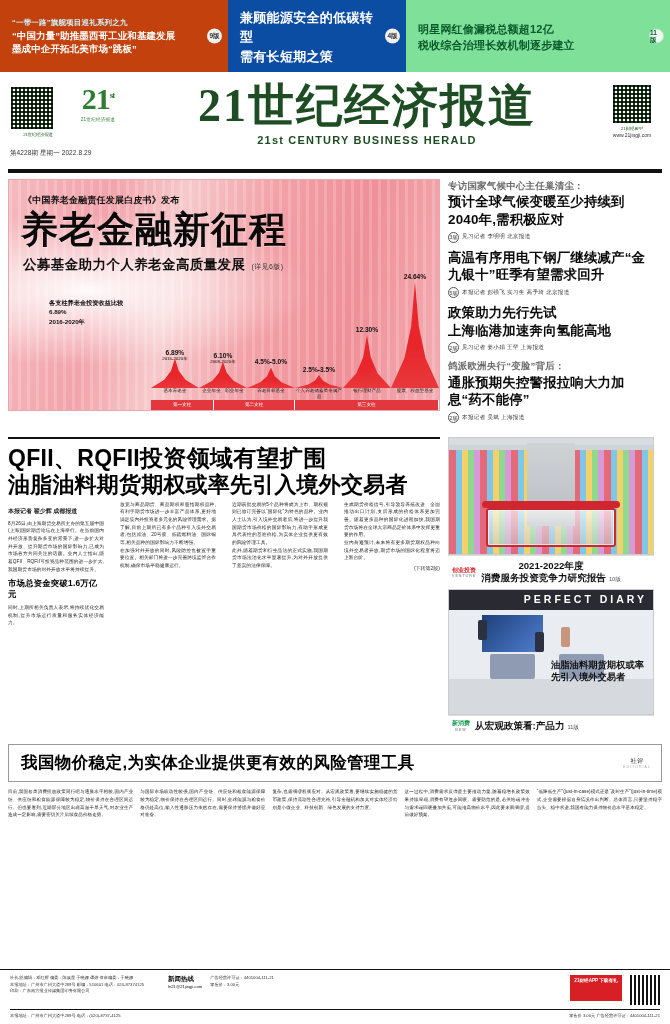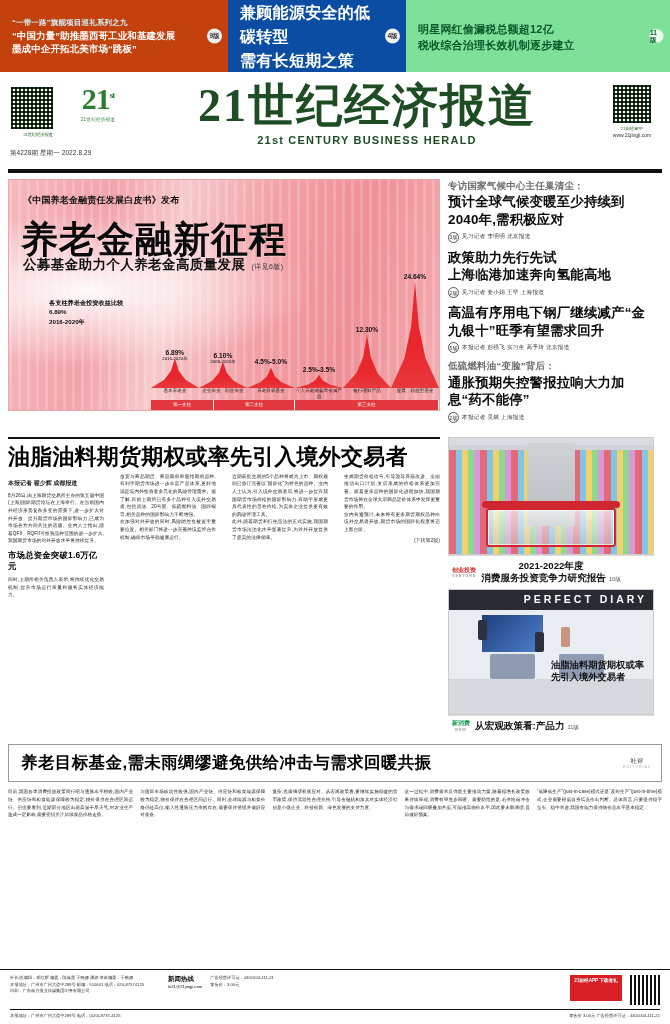--- a/index.html
+++ b/index.html
@@ -14,21 +14,21 @@
   .page { width:670px; height:1024px; position:relative; background:#fff; }
 
   
   .topstrip { display:flex; width:670px; height:72px; }
   .ts-cell { position:relative; padding:10px 26px 8px 12px; display:flex; flex-direction:column; justify-content:center; }
   .ts-a { width:228px; background:#c2410c; }
   .ts-b { width:178px; background:#0b4da2; }
   .ts-c { width:264px; background:#7fe09a; }
   .ts-kicker { font-size:7.5px; color:#cfeff9; line-height:1.35; letter-spacing:.2px; font-weight:bold;}
   .ts-a .ts-line { font-size:9.5px; font-weight:bold; color:#fff; line-height:1.42; letter-spacing:.1px; }
-  .ts-b .ts-line { font-size:16px; font-weight:bold; color:#fff; line-height:1.5; letter-spacing:.3px; }
+  .ts-b .ts-line { font-size:13px; font-weight:bold; color:#fff; line-height:1.5; letter-spacing:.3px; }
   .ts-c .ts-line { font-size:11px; font-weight:bold; color:#0a5a2a; line-height:1.5; letter-spacing:.2px; }
   .pagebadge {
     position:absolute; right:6px; top:50%; transform:translateY(-50%);
     width:15px; height:15px; border-radius:50%;
     display:flex; align-items:center; justify-content:center;
     font-size:6.5px; font-weight:bold; background:#f1f1f1; color:#333;
   }
   .ts-c .pagebadge { background:#eafaef; color:#0a5a2a; border:1px solid #b6e8c6; }
 
   
@@ -64,21 +64,21 @@
   .zoneA { display:flex; padding:6px 8px 0 8px; gap:8px; }
   .feature { width:432px; height:232px; position:relative; overflow:hidden;
     background:
       radial-gradient(ellipse at 18% 48%, rgba(255,255,255,.95) 0%, rgba(255,255,255,0) 45%),
       linear-gradient(100deg,#f5b9bd 0%,#f2a3ab 22%,#f6c9cb 38%,#f2a0a6 58%,#ef8f97 78%,#f3aeb2 100%);
     border:1px solid #e7a7ab;
   }
   .feature .vstreak { position:absolute; inset:0;
      background:repeating-linear-gradient(90deg, rgba(255,255,255,.18) 0 3px, rgba(255,255,255,0) 3px 9px); }
   .f-kicker { position:absolute; left:14px; top:14px; font-size:9px; font-weight:bold; color:#111; letter-spacing:.2px;}
-  .f-title { position:absolute; left:12px; top:40px; font-size:37px; font-weight:bold; color:#0a0a0a; letter-spacing:1px; line-height:1.1;
+  .f-title { position:absolute; left:12px; top:30px; font-size:37px; font-weight:bold; color:#0a0a0a; letter-spacing:1px; line-height:1.1;
      font-family:Liberation Sans, sans-serif; text-shadow:0 1px 0 rgba(255,255,255,.35);}
   .f-sub { position:absolute; left:14px; top:76px; font-size:13.5px; font-weight:bold; color:#111; letter-spacing:.4px;}
   .f-ref { font-size:7px; font-weight:normal; color:#333; margin-left:6px; }
 
   .chartbox { position:absolute; left:0; right:0; bottom:0; top:96px; }
   .chart-leg { position:absolute; left:40px; top:22px; font-size:6.2px; font-weight:bold; color:#111; line-height:1.5;}
   .spikes { position:absolute; left:0; right:0; bottom:22px; height:112px; display:flex; align-items:flex-end; }
   .spike-slot { flex:1; position:relative; height:100%; display:flex; align-items:flex-end; justify-content:center; }
   .spike { width:100%; background:linear-gradient(180deg,#e8262b 0%, #e8262b 60%, #e8383c 100%);
      clip-path:polygon(50% 0%, 58% 42%, 72% 72%, 100% 100%, 0 100%, 28% 72%, 42% 42%); }
@@ -273,48 +273,49 @@
     <div class="rightcol">
       <div class="r-story">
         <div class="r-kicker">专访国家气候中心主任巢清尘：</div>
         <div class="r-head">预计全球气候变暖至少持续到2040年,需积极应对</div>
         <div class="byline">
           <span class="circ">3版</span>
           <span class="txt">见习记者 李明明 北京报道</span>
         </div>
       </div>
       <div class="r-story">
+        <div class="r-head">高温有序用电下钢厂继续减产“金九银十”旺季有望需求回升</div>
+        <div class="byline">
+          <span class="circ">5版</span>
+          <span class="txt">本报记者 彭强飞 实习生 高予琦 北京报道</span>
+        </div>
+      </div>
+      <div class="r-story">
         <div class="r-head">政策助力先行先试</div>
         <div class="r-head">上海临港加速奔向氢能高地</div>
         <div class="byline">
           <span class="circ">2版</span>
           <span class="txt">见习记者 姜小娟 王罕 上海报道</span>
         </div>
       </div>
       <div class="r-story">
-        <div class="r-head">高温有序用电下钢厂继续减产“金九银十”旺季有望需求回升</div>
-        <div class="byline">
-          <span class="circ">5版</span>
-          <span class="txt">本报记者 彭强飞 实习生 高予琦 北京报道</span>
-        </div>
-      </div>
-      <div class="r-story">
-        <div class="r-kicker">低硫燃料油“变脸”背后：</div>
+        <div class="r-kicker">鸽派欧洲央行“变脸”背后：</div>
         <div class="r-head">通胀预期失控警报拉响大力加息“药不能停”</div>
         <div class="byline">
           <span class="circ">2版</span>
           <span class="txt">本报记者 吴斌 上海报道</span>
         </div>
       </div>
     </div>
   </div>
 
   <div class="zoneB">
     <div class="mainstory">
       <div class="bigrule"></div>
+      <div class="mh">QFII、RQFII投资领域有望扩围</div>
       <div class="mh2">油脂油料期货期权或率先引入境外交易者</div>
       <div class="cols">
         <div class="col">
           <div class="mbyline">本报记者 翟少辉 成都报道</div>
           <p class="ptxt">8月26日,由上海期货交易所主办的第五届中国(上海)国际期货论坛在上海举行。在当前国内外经济形势复杂多变的背景下,进一步扩大对外开放、提升期货市场的国际影响力,已成为市场各方共同关注的话题。业内人士指出,随着QFII、RQFII可投资品种范围的进一步扩大,我国期货市场的对外开放水平将持续提升。</p>
           <div class="subhead">市场总资金突破1.6万亿元</div>
           <p class="ptxt">同时,上期所相关负责人表示,将持续优化交易机制,提升市场运行质量和服务实体经济能力。</p>
         </div>
         <div class="col">
           <p class="ptxt">放宽与商品期货、商品期权和股指期权品种,有利于期货市场进一步丰富产品体系,更好地满足境内外投资者多元化的风险管理需求。据了解,目前上期所已有多个品种引入境外交易者,包括原油、20号胶、低硫燃料油、国际铜等,相关品种的国际影响力不断增强。</p>
@@ -365,21 +366,21 @@
           <small>NEW</small>
         </div>
         <div class="captxt">
           <span>从宏观政策看:产品力</span><span class="capref">11版</span>
         </div>
       </div>
     </div>
   </div>
 
   <div class="edbar">
-    <div class="edtitle">养老目标基金,需未雨绸缪避免供给冲击与需求回暖共振</div>
+    <div class="edtitle">我国物价稳定,为实体企业提供更有效的风险管理工具</div>
     <div class="edtag">
       <span>社评</span>
       <small>EDITORIAL</small>
     </div>
   </div>
 
   <div class="bottom">
     <div class="bcol">
       <p class="ptxt">目前,我国各类消费投放政策同行吧与通胀水平相较,国内产业链、供应链和粮食能源保障较为稳定,物价保持在合理区间运行。但也要看到,近期部分地区出现高温干旱天气,对农业生产造成一定影响,需要密切关注后续食品价格走势。</p>
     </div>

